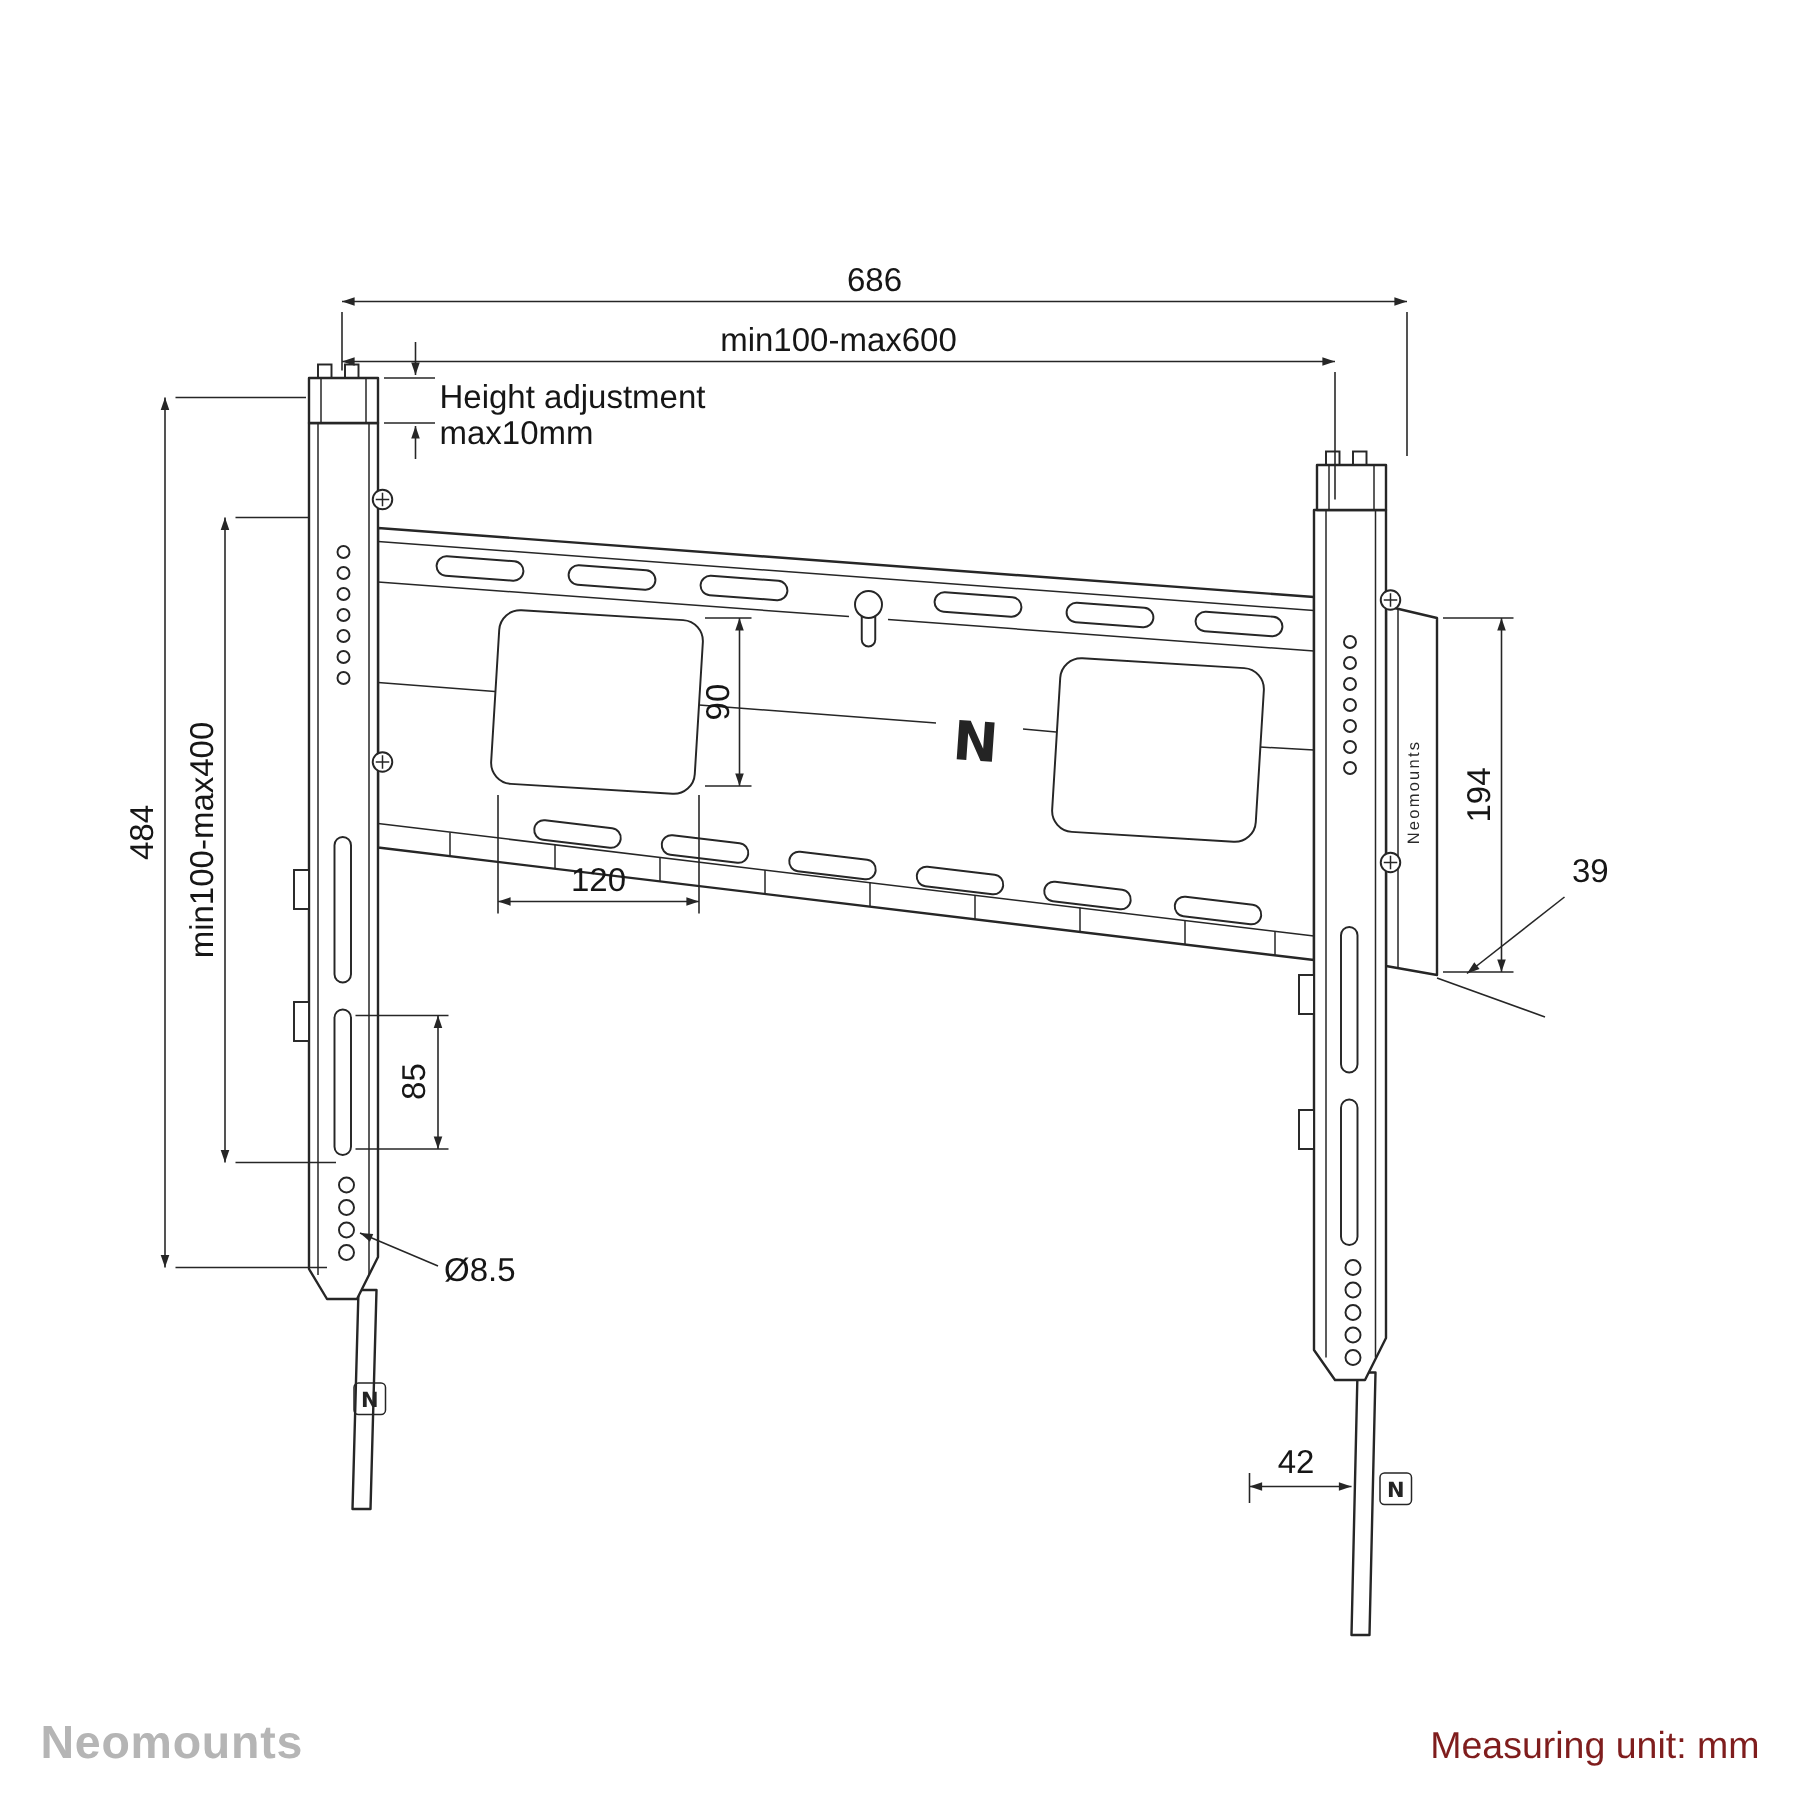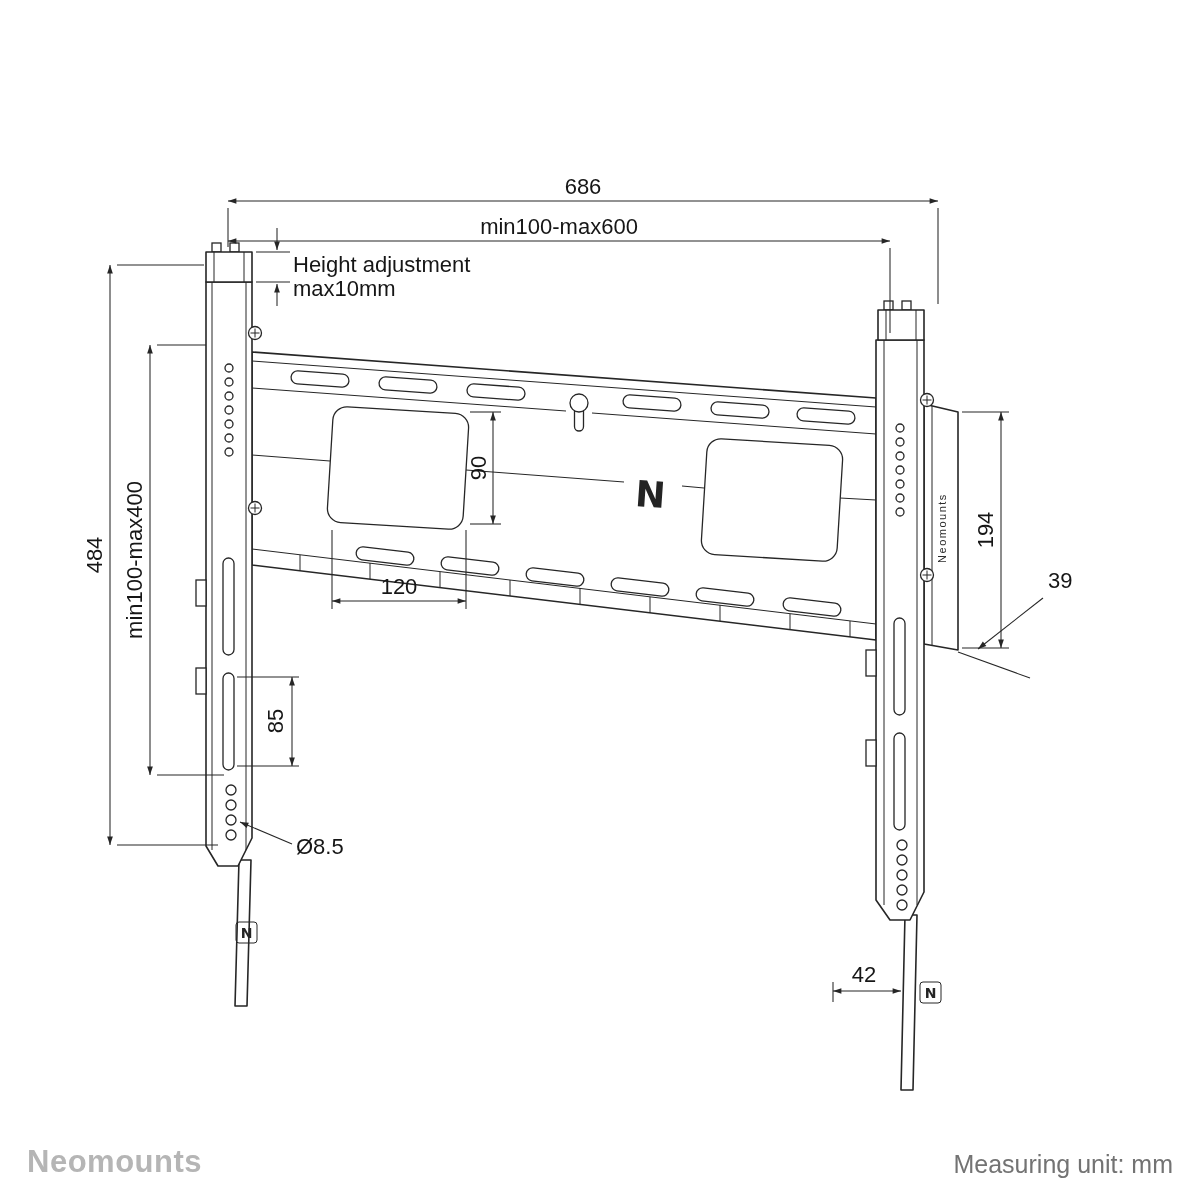--- a/index.html
+++ b/index.html
@@ -8,21 +8,21 @@
   .stage svg{position:absolute;left:0;top:0;}
   .part{fill:#fff;stroke:#262626;stroke-width:1.6;stroke-linejoin:round;}
   .thin{fill:none;stroke:#262626;stroke-width:1;}
   .hole{fill:#fff;stroke:#262626;stroke-width:1.3;}
   .dim{fill:none;stroke:#262626;stroke-width:1.05;}
   .dimtxt{font-family:"Liberation Sans",sans-serif;font-size:22px;fill:#161616;}
   .smalltxt{font-family:"Liberation Sans",sans-serif;font-size:11px;fill:#2a2a2a;letter-spacing:1.5px;}
   .logo{font-family:"DejaVu Sans",sans-serif;font-weight:700;fill:#242424;}
   .footer-brand{position:absolute;left:27px;top:1144px;font-size:31px;font-weight:600;
                 color:#b5b5b5;letter-spacing:.5px;}
-  .footer-unit{position:absolute;right:27px;top:1150px;font-size:25px;color:#737373;}
+  .footer-unit{position:absolute;right:27px;top:1150px;font-size:25px;color:#7f1d1d;}
 </style>
 </head>
 <body>
 
 <div class="stage">
 <svg width="1200" height="1200" viewBox="0 0 1200 1200">
   <defs>
     <marker id="arr" viewBox="0 0 10 10" refX="10" refY="5" markerWidth="14" markerHeight="8" orient="auto-start-reverse">
       <path d="M0,1.6 L10,5 L0,8.4 Z" fill="#262626"></path>
     </marker>

